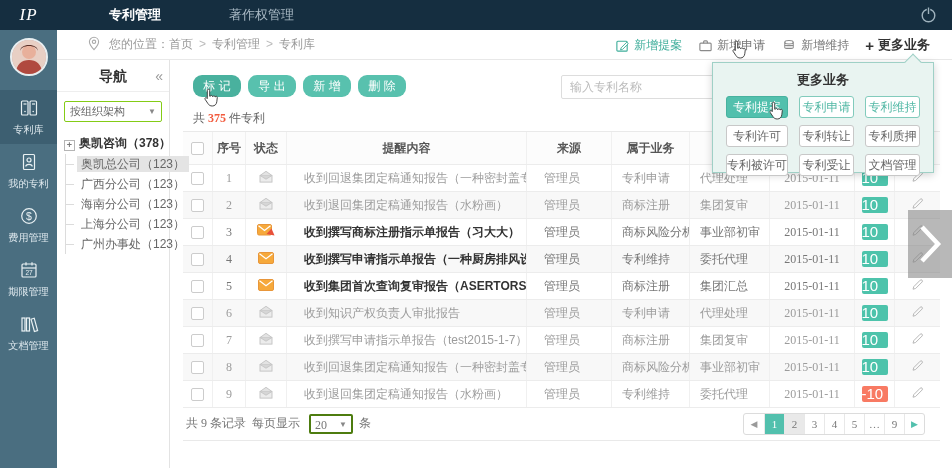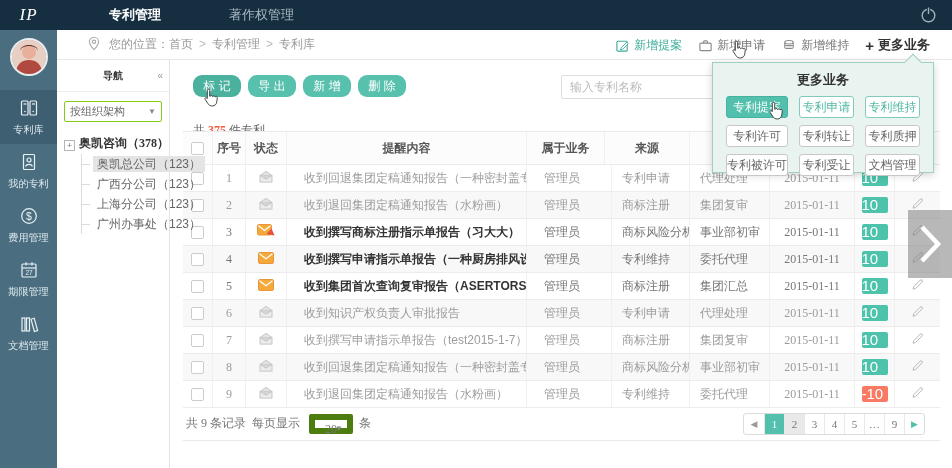--- a/index.html
+++ b/index.html
@@ -37,48 +37,48 @@
   .qa { display:flex; align-items:center; margin-right:16px; cursor:pointer; color:#777; font-size:12px; }
   .qa .qicn { margin-right:4px; display:flex; }
   .qa.teal { color:#3fae9b; }
   .qa.bold { color:#333; font-weight:bold; font-size:13px; }
   .qa.bold .plus { font-size:15px; margin-right:4px; font-weight:bold; }
 
   
   .navpanel { position:absolute; left:57px; top:60px; width:113px; height:408px; background:#fff;
               border-right:1px solid #e3e3e3; z-index:4; }
   .np-head { height:32px; line-height:32px; text-align:center; color:#333; font-weight:bold;
-             font-size:10px; border-bottom:1px solid #eee; position:relative; }
+             font-size:14px; border-bottom:1px solid #eee; position:relative; }
   .np-collapse { position:absolute; right:6px; top:0; color:#999; font-weight:normal; cursor:pointer; }
   .np-select { margin:9px 7px 10px 7px; height:21px; border:1px solid #84cc16; border-radius:2px;
                line-height:19px; padding:0 5px; color:#666; font-size:11px; position:relative; cursor:pointer; }
   .np-select .car { position:absolute; right:5px; top:0; font-size:8px; color:#888; }
   .tree { padding-left:7px; }
-  .tree-root { color:#333; font-weight:bold; font-size:12px; height:22px; line-height:22px; white-space:nowrap;font-family:Liberation Serif, serif; }
+  .tree-root { color:#333; font-weight:bold; font-size:12px; height:22px; line-height:22px; white-space:nowrap; }
   .expander { display:inline-block; width:11px; height:11px; border:1px solid #b5b5b5; background:#fff;
               line-height:9px; text-align:center; font-size:9px; color:#777; margin-right:4px;
               vertical-align:-1px; cursor:pointer; }
-  .tree-children { margin-left:17px; border-left:1px solid #dcdcdc; }
+  .tree-children { margin-left:1px; border-left:1px solid #dcdcdc; }
   .tree-child { position:relative; padding-left:11px; height:20px; line-height:20px; color:#666;
                 font-size:12px; white-space:nowrap; cursor:pointer; }
   .tree-child::before { content:""; position:absolute; left:0; top:10px; width:8px; height:1px; background:#dcdcdc; }
   .tree-child .tc-label { padding:1px 4px; }
   .tree-child.selected .tc-label { background:#e4e4e4; }
 
   
   .content { position:absolute; left:170px; top:60px; width:782px; height:408px; background:#fff; }
   .toolbar { position:absolute; left:23px; top:15px; width:750px; height:24px; }
   .tbtn { display:inline-block; width:48px; height:22px; line-height:22px; text-align:center;
           background:#58c1ae; color:#fff; border-radius:9px; margin-right:7px; cursor:pointer; font-size:12px; }
   .tbtn.pressed { background:#49b19e; }
   .search-input { position:absolute; left:368px; top:0; width:322px; height:24px; border:1px solid #ddd;
                   border-radius:2px; padding:0 8px; font-size:12px; color:#666;
                   font-family:"Liberation Sans", sans-serif; outline:none; }
   .search-input::placeholder { color:#bbb; }
-  .summary { position:absolute; left:23px; top:62px; color:#666; }
+  .summary { position:absolute; left:23px; top:50px; color:#666; }
   .summary .red { color:#f25b3e; font-weight:bold; padding:0 3px; }
 
   
   .table { position:absolute; left:13px; top:71px; width:757px; border-top:1px solid #e9e9e9; }
   .tr { display:flex; align-items:center; border-bottom:1px solid #ececec; height:27px; background:#fff; }
   .tr.alt { background:#f8f8f8; }
   .tr.head { height:33px; background:#fcfcfc; font-weight:bold; color:#555; }
   .td { height:100%; display:flex; align-items:center; justify-content:center; border-right:1px solid #f0f0f0;
         overflow:hidden; white-space:nowrap; }
   .td:last-child { border-right:none; }
@@ -97,22 +97,22 @@
   .tr.unread { color:#777; }
   .cb { width:13px; height:13px; border:1px solid #ccc; border-radius:2px; background:#fff; cursor:pointer; }
   .badge { display:inline-block; min-width:26px; height:16px; line-height:16px; border-radius:2px;
            color:#fff; font-size:15px; text-align:left; font-family:Liberation Sans, sans-serif; }
   .badge.pos { background:#4dc3ab; } .badge.neg { background:#f87a63; }
 
   
   .pagerow { position:absolute; left:13px; top:347px; width:757px; height:34px;
              border-bottom:1px solid #e9e9e9; display:flex; align-items:center; color:#777; }
   .pagerow .gap { padding:0 3px; }
-  .pp-select { display:inline-block; width:44px; height:20px; border:6px solid #4d7c0f; border-radius:2px;
-               line-height:18px; padding:0 4px; margin:0 6px; position:relative; cursor:pointer;text-align:center; }
+  .pp-select { display:inline-block; width:44px; height:20px; border:2px solid #4d7c0f; border-radius:2px;
+               line-height:18px; padding:0 4px; margin:0 6px; position:relative; cursor:pointer; }
   .pp-select .car { position:absolute; right:4px; top:0; font-size:8px; color:#888; }
   .pager { position:absolute; right:15px; top:6px; display:flex; border:1px solid #dcdcdc;
            border-radius:3px; overflow:hidden; background:#fff; }
   .pg { min-width:20px; height:20px; line-height:20px; text-align:center; font-size:11px; color:#777;
         border-left:1px solid #e8e8e8; cursor:pointer; padding:0 2px; font-family:"Liberation Serif", serif; }
   .pg:first-child { border-left:none; }
   .pg.active { background:#52c0ad; color:#fff; }
   .pg.dim { background:#e9e9e9; }
   .pg.arrow { color:#9a9a9a; font-size:9px; }
   .pg.arrow.next { color:#52c0ad; }
@@ -251,20 +251,21 @@
       <span>按组织架构</span>
       <span class="car">▼</span>
     </div>
     <div class="tree">
       <div class="tree-root">
         <span class="expander">+</span><span>奥凯咨询（378）</span>
       </div>
       <div class="tree-children" id="tree-children">
           <div class="tree-child selected"><span class="tc-label">奥凯总公司（123）</span></div>
           <div class="tree-child"><span class="tc-label">广西分公司（123）</span></div>
+          <div class="tree-child"><span class="tc-label">海南分公司（123）</span></div>
           <div class="tree-child"><span class="tc-label">上海分公司（123）</span></div>
           <div class="tree-child"><span class="tc-label">广州办事处（123）</span></div>
         </div>
     </div>
   </aside>
 
   <main class="content">
     <div class="toolbar">
       <span id="toolbar-buttons"><span class="tbtn pressed">标 记</span><span class="tbtn">导 出</span><span class="tbtn">新 增</span><span class="tbtn">删 除</span></span>
       <input class="search-input" type="text" placeholder="输入专利名称" style="">
@@ -273,22 +274,22 @@
       <span>共</span><span class="red num">375</span><span>件专利</span>
     </div>
     <div class="table" id="table">
         <div class="tr head">
           <div class="td c-cb">
             <span class="cb"></span>
           </div>
           <div class="td c-num">序号</div>
           <div class="td c-st">状态</div>
           <div class="td c-content">提醒内容</div>
+          <div class="td c-src">来源</div>
           <div class="td c-biz">属于业务</div>
-          <div class="td c-src">来源</div>
           <div class="td c-hnd"></div>
           <div class="td c-date"></div>
           <div class="td c-days"></div>
           <div class="td c-act"></div>
         </div>
         <div class="tr read">
           <div class="td c-cb">
             <span class="cb"></span>
           </div>
           <div class="td c-num">1</div>

